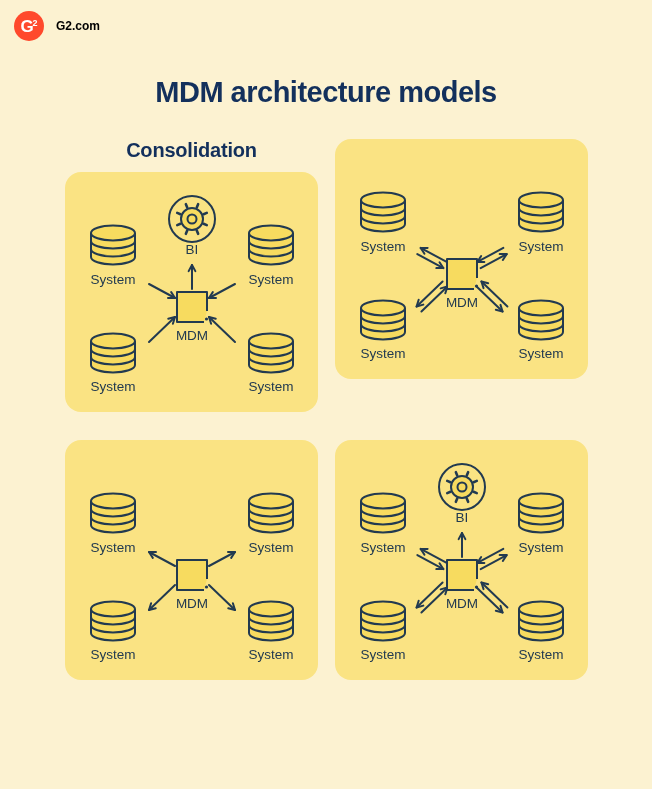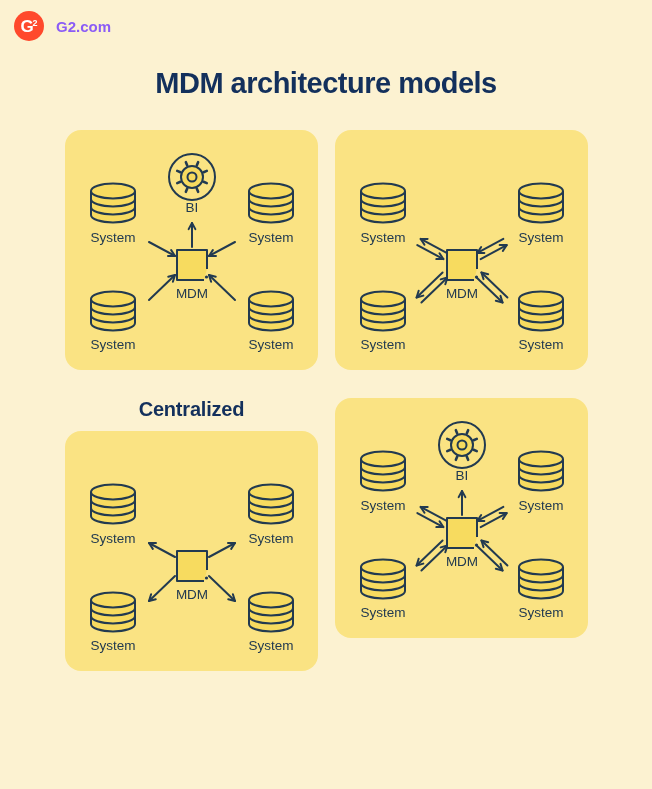--- a/index.html
+++ b/index.html
@@ -9,23 +9,23 @@
     font-family:"Liberation Sans", sans-serif;
     color:#13305C;
   }
   .header{position:absolute;top:11px;left:14px;display:flex;align-items:center;gap:12px;}
   .logo{
     width:30px;height:30px;border-radius:50%;
     display:flex;align-items:center;justify-content:center;
     color:#fff;font-weight:bold;font-size:17px;line-height:1;
   }
   .logo sup{font-size:9px;margin-left:-1px;margin-top:-6px;}
-  .brand{font-size:15px;font-weight:bold;color:#8b5cf6;}
+  .brand{font-size:12px;font-weight:bold;color:#000000;}
   h1{
-    margin:3px;padding-top:64px;text-align:center;
+    margin:12px;padding-top:64px;text-align:center;
     font-size:29px;font-weight:800;letter-spacing:-0.5px;color:#13305C;
   }
   .grid{
     display:grid;grid-template-columns:253px 253px;
     column-gap:17px;row-gap:28px;
     padding:0 65px;margin-top:30px;
   }
   .model h2{
     margin:0 0 10px 0;text-align:center;
     font-size:20px;font-weight:800;color:#13305C;letter-spacing:-0.2px;
@@ -43,20 +43,21 @@
       <span>G</span>
       <sup>2</sup>
     </span>
   <span class="brand">G2.com</span>
 </div>
 
 <h1>MDM architecture models</h1>
 
 <div class="grid">
   <section class="model">
+    <h2>Consolidation</h2>
     <div class="card" style="background: rgb(250, 227, 131);">
       <svg width="253" height="240" viewBox="0 0 253 240">
           <g>
             <path d="M26 61 v24 a22 7.5 0 0 0 44 0 v-24" fill="#F7DB5F" stroke="#223A50" stroke-width="2" stroke-linejoin="round"></path>
             <path d="M26 69 a22 7.5 0 0 0 44 0" fill="none" stroke="#223A50" stroke-width="2"></path>
             <path d="M26 77 a22 7.5 0 0 0 44 0" fill="none" stroke="#223A50" stroke-width="2"></path>
             <ellipse cx="48" cy="61" rx="22" ry="7.5" fill="#F7DB5F" stroke="#223A50" stroke-width="2"></ellipse>
           </g>
           <text x="48" y="112" text-anchor="middle" fill="#223A50" font-size="13.5" font-weight="500">System</text>
           <g>
@@ -187,21 +188,20 @@
           </g>
           <g>
             <path d="M142 139 V120 H112 V150 H139" fill="#F7DB5F" stroke="#223A50" stroke-width="2" stroke-linejoin="round"></path>
             <circle cx="141.5" cy="147" r="1.6" fill="#223A50"></circle>
           </g>
           <text x="127" y="168" text-anchor="middle" fill="#223A50" font-size="13.5" font-weight="500">MDM</text>
         </svg>
     </div>
   </section>
   <section class="model">
-    <h2>Centralized</h2>
     <div class="card" style="background: rgb(250, 227, 131);">
       <svg width="253" height="240" viewBox="0 0 253 240">
           <g>
             <path d="M26 61 v24 a22 7.5 0 0 0 44 0 v-24" fill="#F7DB5F" stroke="#223A50" stroke-width="2" stroke-linejoin="round"></path>
             <path d="M26 69 a22 7.5 0 0 0 44 0" fill="none" stroke="#223A50" stroke-width="2"></path>
             <path d="M26 77 a22 7.5 0 0 0 44 0" fill="none" stroke="#223A50" stroke-width="2"></path>
             <ellipse cx="48" cy="61" rx="22" ry="7.5" fill="#F7DB5F" stroke="#223A50" stroke-width="2"></ellipse>
           </g>
           <text x="48" y="112" text-anchor="middle" fill="#223A50" font-size="13.5" font-weight="500">System</text>
           <g>

